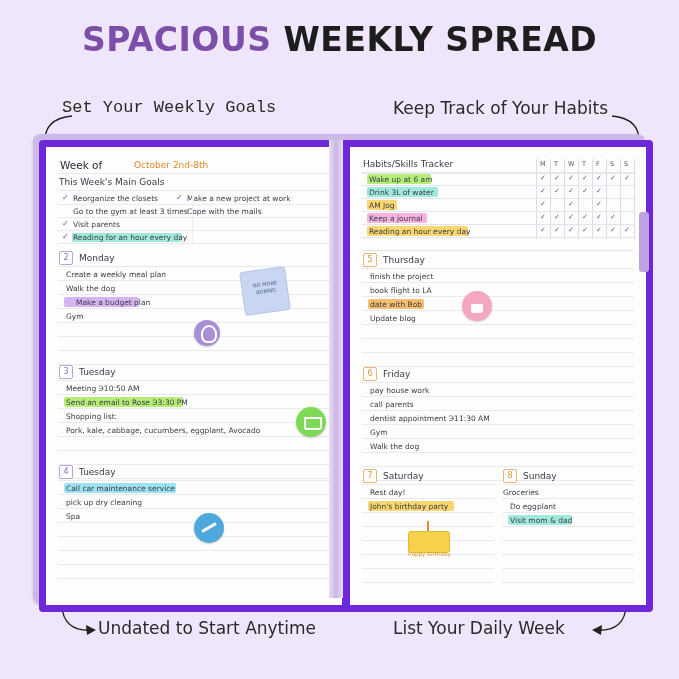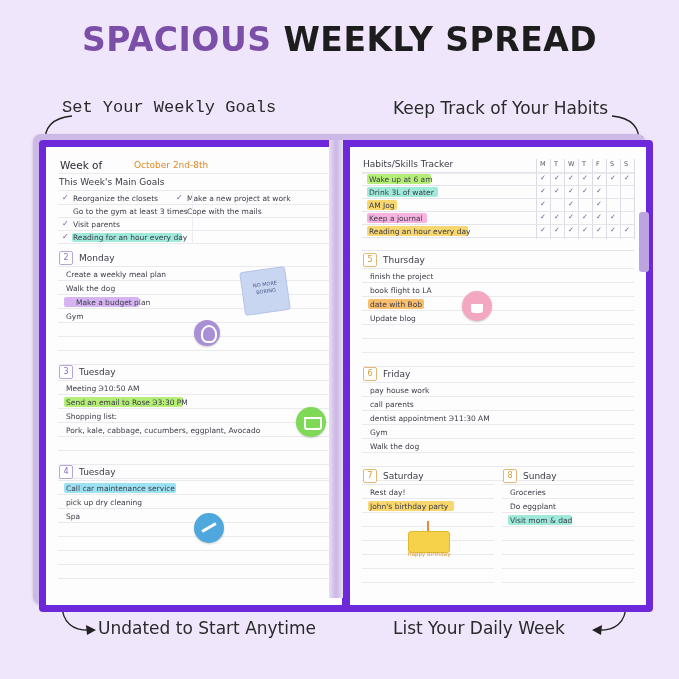--- a/index.html
+++ b/index.html
@@ -296,21 +296,21 @@
       <div class="secnum o" style="left: 153px; top: 322px;">8</div>
       <div class="hw med" style="left: 173px; top: 324px;">Sunday</div>
       <div class="ln" style="left: 152px; top: 337px; width: 132px;"></div>
       <div class="ln" style="left: 152px; top: 351px; width: 132px;"></div>
       <div class="ln" style="left: 152px; top: 365px; width: 132px;"></div>
       <div class="ln" style="left: 152px; top: 379px; width: 132px;"></div>
       <div class="ln" style="left: 152px; top: 393px; width: 132px;"></div>
       <div class="ln" style="left: 152px; top: 407px; width: 132px;"></div>
       <div class="ln" style="left: 152px; top: 421px; width: 132px;"></div>
       <div class="ln" style="left: 152px; top: 435px; width: 132px;"></div>
-      <div class="hw" style="left: 160px; top: 341px; text-align: center;">Groceries</div>
+      <div class="hw" style="left: 153px; top: 341px; text-align: center;">Groceries</div>
       <div class="hw" style="left: 160px; top: 355px;">Do eggplant</div>
       <div class="hl" style="left: 158px; top: 368px; width: 63.5px; height: 10px; background: rgb(127, 227, 207); opacity: 0.75;"></div>
       <div class="hw" style="left: 160px; top: 369px;">Visit mom &amp; dad</div>
       <div class="sticker" style="left: 112px; top: 144px; width: 30px; height: 30px; background: rgb(244, 167, 192); box-shadow: rgba(0, 0, 0, 0.2) 0px 1px 2px;">
         <div style="position: absolute; left: 9px; top: 13px; width: 12px; height: 9px; background: rgb(255, 255, 255); border-radius: 0px 0px 3px 3px;"></div>
       </div>
       <div style="position: absolute; left: 50px; top: 370px; width: 56px; height: 46px;">
         <div style="position: absolute; left: 8px; top: 14px; width: 40px; height: 20px; background: rgb(246, 209, 74); border-radius: 3px; border: 1px solid rgb(224, 185, 47);"></div>
         <div style="position: absolute; left: 27px; top: 4px; width: 2px; height: 10px; background: rgb(233, 138, 58);"></div>
         <div style="position: absolute; left: 6px; top: 34px; width: 46px; text-align: center; font-size: 5.5px; color: rgb(215, 154, 51);">Happy Birthday</div>

